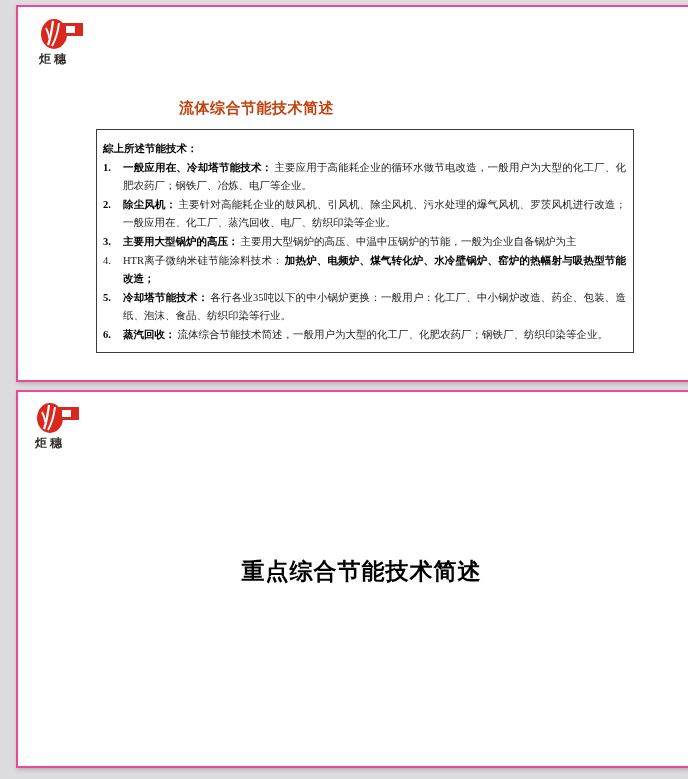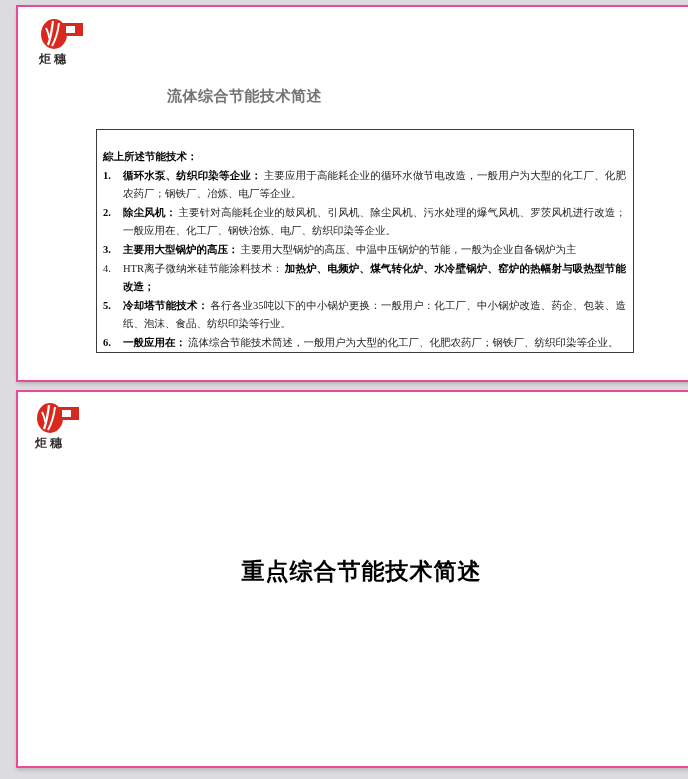--- a/index.html
+++ b/index.html
@@ -24,31 +24,31 @@
   .slide-1 .logo{left:21px;top:9px;}
   .slide-2 .logo{left:17px;top:8px;}
   .logo-mark{display:block;width:46px;height:34px;}
   .logo-text{
     margin-top:1px;
     font-family:"Liberation Sans","DejaVu Sans",sans-serif;
     font-weight:bold;font-size:12px;letter-spacing:3px;color:#2e2a28;
   }
 
   .slide1-title{
-    position:absolute;left:149px;top:80px;margin:0;
-    font-size:15px;font-weight:bold;color:#737373;
+    position:absolute;left:149px;top:80px;margin:12px;
+    font-size:15px;font-weight:bold;color:#c2410c;
     letter-spacing:0.5px;
   }
 
   .content-box{
     position:absolute;left:78px;top:122px;
     width:538px;height:224px;
     border:1px solid #3c3c3c;
     box-sizing:border-box;
-    padding:18px 7px 0 6px;
+    padding:10px 7px 0 6px;
     font-size:10.5px;line-height:18px;color:#222;
     overflow:hidden;
   }
   .box-heading{font-weight:bold;color:#000;}
   .item{
     position:relative;
     padding-left:20px;
     margin-top:1px;
     text-align:justify;
   }
@@ -80,26 +80,26 @@
         <path d="M7 12 C9 16 10 19 10 22" stroke="#ffffff" stroke-width="1.8" fill="none"></path>
       </svg>
       <div class="logo-text">炬穗</div>
     </div>
 
     <h1 class="slide1-title">流体综合节能技术简述</h1>
 
     <div class="content-box">
       <div class="box-heading">綜上所述节能技术：</div>
       <div id="items-list">
-          <div class="item"><span class="num b">1.</span><span class="lead b">循环水泵、纺织印染等企业：</span><span class="body">主要应用于高能耗企业的循环水做节电改造，一般用户为大型的化工厂、化肥农药厂；钢铁厂、冶炼、电厂等企业。</span></div>
-          <div class="item"><span class="num b">2.</span><span class="lead b">除尘风机：</span><span class="body">主要针对高能耗企业的鼓风机、引风机、除尘风机、污水处理的爆气风机、罗茨风机进行改造；一般应用在、化工厂、钢铁冶炼、电厂、纺织印染等企业。</span></div>
+          <div class="item"><span class="num b">1.</span><span class="lead b">一般应用在、冷却塔节能技术：</span><span class="body">主要应用于高能耗企业的循环水做节电改造，一般用户为大型的化工厂、化肥农药厂；钢铁厂、冶炼、电厂等企业。</span></div>
+          <div class="item"><span class="num b">2.</span><span class="lead b">除尘风机：</span><span class="body">主要针对高能耗企业的鼓风机、引风机、除尘风机、污水处理的爆气风机、罗茨风机进行改造；一般应用在、化工厂、蒸汽回收、电厂、纺织印染等企业。</span></div>
           <div class="item"><span class="num b">3.</span><span class="lead b">主要用大型锅炉的高压：</span><span class="body">主要用大型锅炉的高压、中温中压锅炉的节能，一般为企业自备锅炉为主</span></div>
           <div class="item"><span class="num">4.</span><span class="lead">HTR离子微纳米硅节能涂料技术：</span><span class="body b">加热炉、电频炉、煤气转化炉、水冷壁锅炉、窑炉的热幅射与吸热型节能改造；</span></div>
           <div class="item"><span class="num b">5.</span><span class="lead b">冷却塔节能技术：</span><span class="body">各行各业35吨以下的中小锅炉更换：一般用户：化工厂、中小锅炉改造、药企、包装、造纸、泡沫、食品、纺织印染等行业。</span></div>
-          <div class="item"><span class="num b">6.</span><span class="lead b">一般应用在：</span><span class="body">流体综合节能技术简述，一般用户为大型的化工厂、化肥农药厂；钢铁厂、纺织印染等企业。</span></div>
+          <div class="item"><span class="num b">6.</span><span class="lead b">蒸汽回收：</span><span class="body">流体综合节能技术简述，一般用户为大型的化工厂、化肥农药厂；钢铁厂、纺织印染等企业。</span></div>
         </div>
     </div>
 
   </section>
 
   <section class="slide slide-2">
 
     <div class="logo">
       <svg class="logo-mark" viewBox="0 0 46 34" xmlns="http://www.w3.org/2000/svg">
         <ellipse cx="15" cy="18" rx="13" ry="15" fill="#d9291e"></ellipse>

